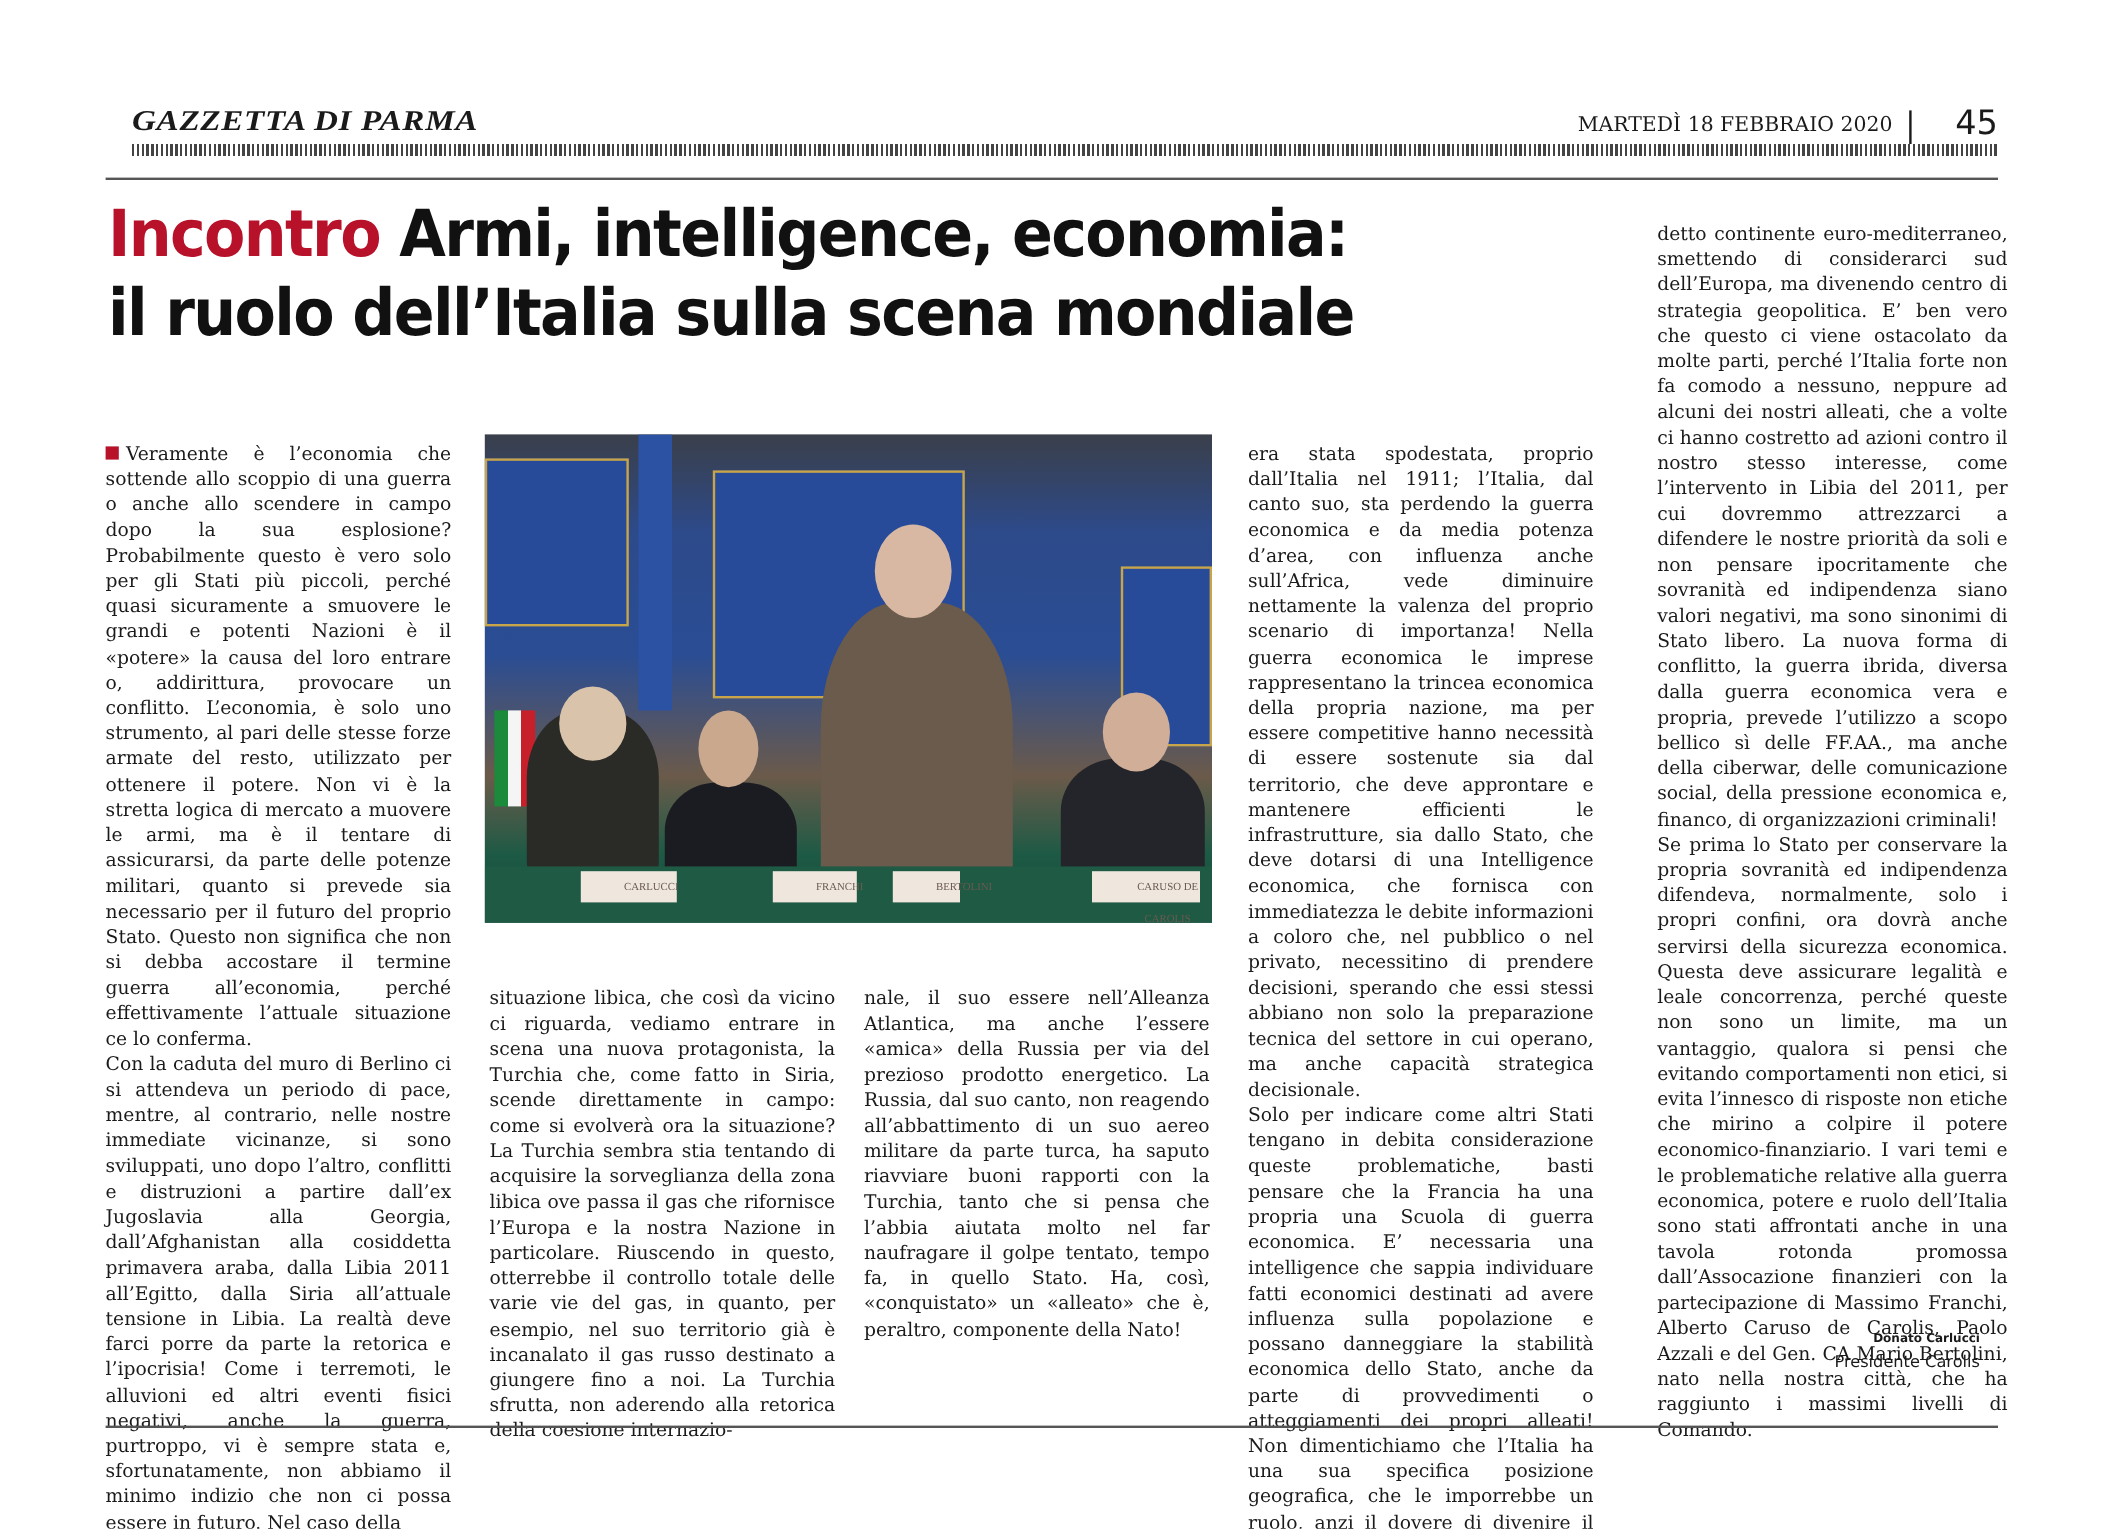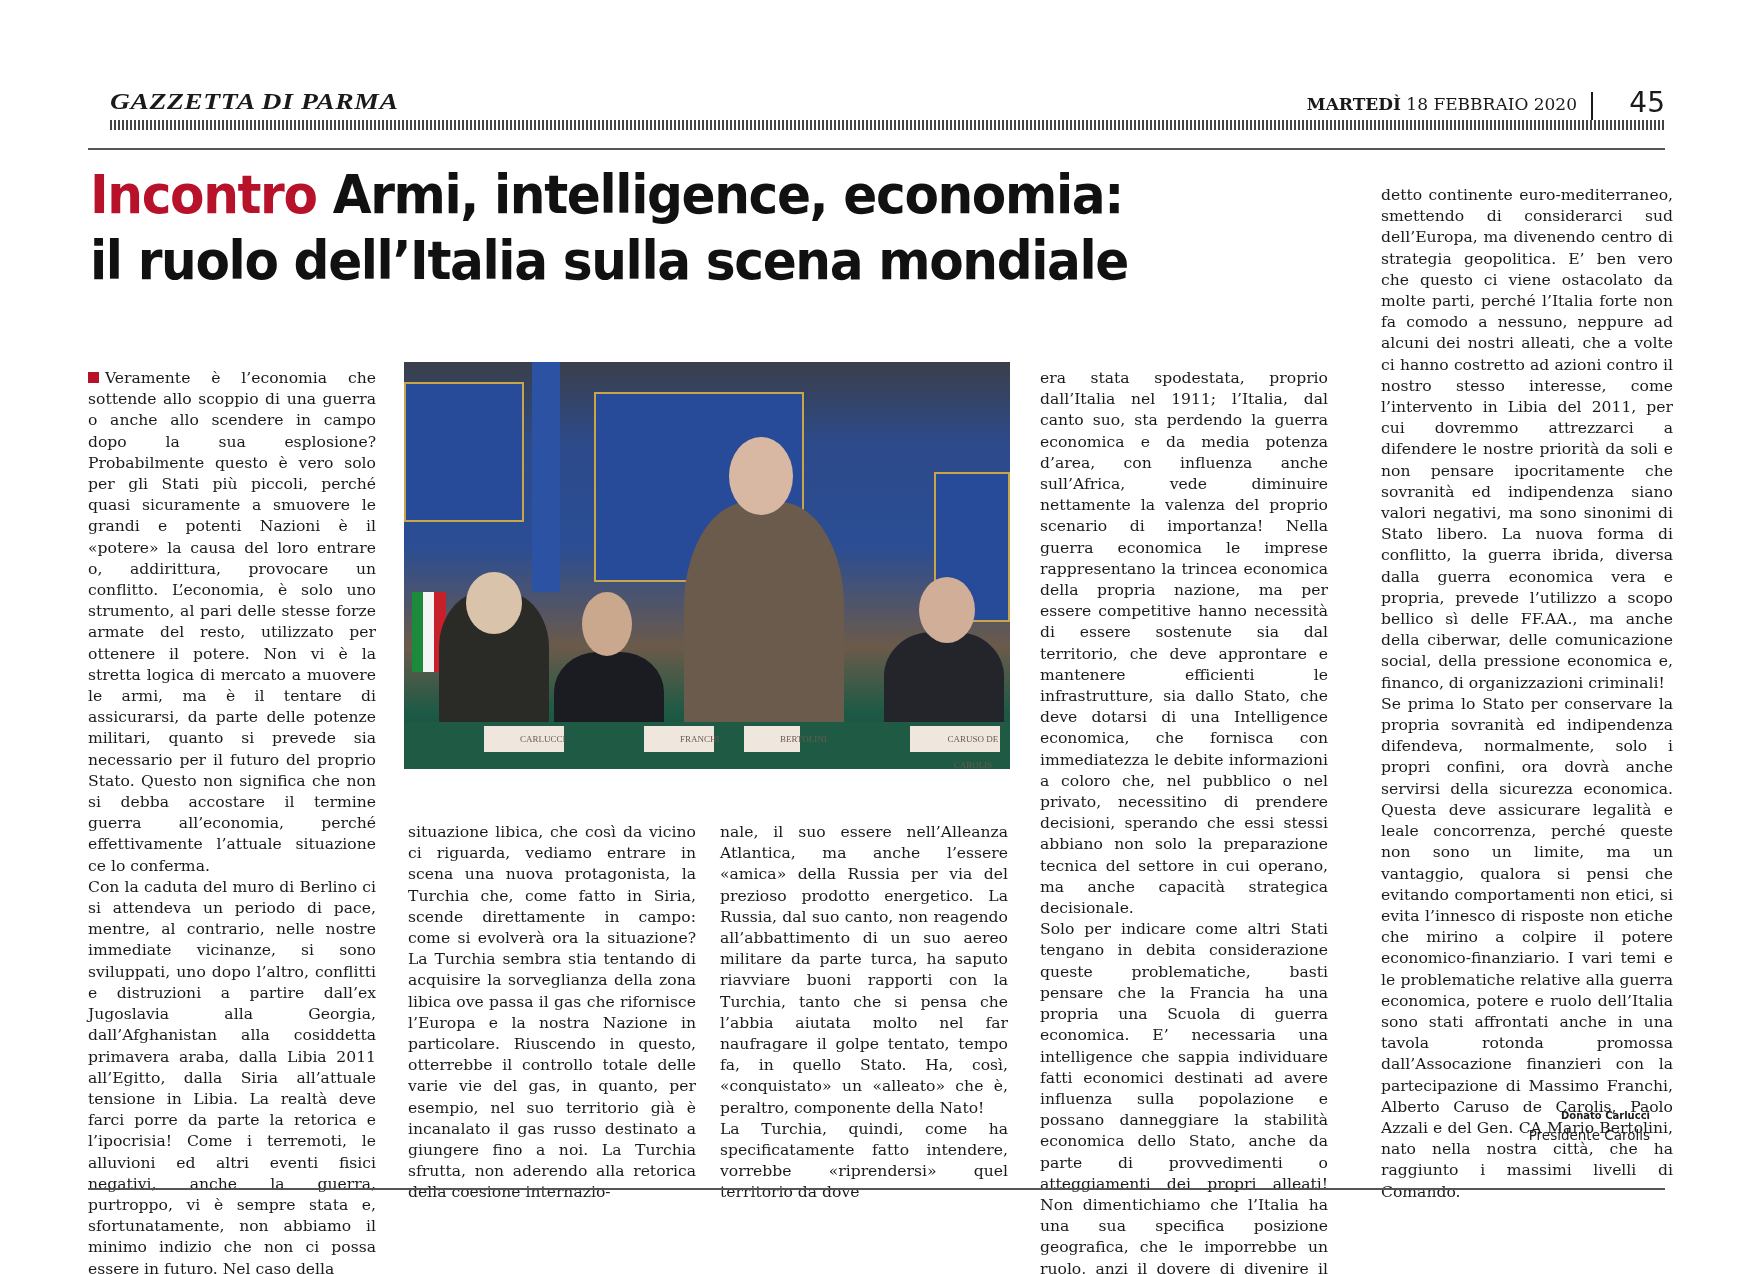--- a/index.html
+++ b/index.html
@@ -2,21 +2,21 @@
 <html><head>
 <meta charset="utf-8">
 <style>
   * { box-sizing: border-box; margin: 0; padding: 0; }
   html, body { width: 1756px; height: 1274px; background: #ffffff; overflow: hidden; }
   body { position: relative; font-family: "DejaVu Serif", serif; color: #1a1a1a; }
 
   .masthead { position: absolute; left: 110px; top: 88px; width: 1555px; height: 40px; }
   .paper-name { position: absolute; left: 0; top: 0; font-family: "Liberation Serif", serif; font-weight: bold; font-style: italic; font-size: 24px; letter-spacing: 0.5px; color: #1a1a1a; transform: scaleX(1.15); transform-origin: left; }
   .date { position: absolute; right: 88px; top: 6px; font-family: "DejaVu Serif", serif; font-weight: bold; font-size: 17px; }
-  .date .day-bold { font-weight: bold; }
+  .date .day-bold { font-weight: normal; }
   .date .rest { font-weight: normal; text-align: right; }
   .page-sep { position: absolute; right: 72px; top: 4px; width: 2px; height: 28px; background: #1a1a1a; }
   .page-num { position: absolute; right: 0; top: -2px; font-family: "DejaVu Sans", sans-serif; font-weight: normal; font-size: 28px; color: #1a1a1a; }
   .barcode { position: absolute; left: 0; top: 32px; width: 1555px; height: 10px;
     background: repeating-linear-gradient(90deg, #444 0 2px, #fff 2px 4px); }
   .top-rule { position: absolute; left: 88px; top: 148px; width: 1577px; height: 2px; background: #555; }
 
   .headline { position: absolute; left: 90px; top: 162px; width: 1260px; font-family: "DejaVu Sans", sans-serif; font-weight: bold; font-size: 54px; line-height: 66px; letter-spacing: -1.5px; color: #111; transform: scaleX(0.93); transform-origin: left; }
   .headline .kicker { color: #b8122b; }
 
@@ -104,21 +104,20 @@
   <p><span class="bullet"></span><span>Veramente è l’economia che sottende allo scoppio di una guerra o anche allo scendere in campo dopo la sua esplosione? Probabilmente questo è vero solo per gli Stati più piccoli, perché quasi sicuramente a smuovere le grandi e potenti Nazioni è il «potere» la causa del loro entrare o, addirittura, provocare un conflitto. L’economia, è solo uno strumento, al pari delle stesse forze armate del resto, utilizzato per ottenere il potere. Non vi è la stretta logica di mercato a muovere le armi, ma è il tentare di assicurarsi, da parte delle potenze militari, quanto si prevede sia necessario per il futuro del proprio Stato. Questo non significa che non si debba accostare il termine guerra all’economia, perché effettivamente l’attuale situazione ce lo conferma.</span></p>
   <p>Con la caduta del muro di Berlino ci si attendeva un periodo di pace, mentre, al contrario, nelle nostre immediate vicinanze, si sono sviluppati, uno dopo l’altro, conflitti e distruzioni a partire dall’ex Jugoslavia alla Georgia, dall’Afghanistan alla cosiddetta primavera araba, dalla Libia 2011 all’Egitto, dalla Siria all’attuale tensione in Libia. La realtà deve farci porre da parte la retorica e l’ipocrisia! Come i terremoti, le alluvioni ed altri eventi fisici negativi, anche la guerra, purtroppo, vi è sempre stata e, sfortunatamente, non abbiamo il minimo indizio che non ci possa essere in futuro. Nel caso della</p>
 </div>
 
 <div class="col col2">
   <p>situazione libica, che così da vicino ci riguarda, vediamo entrare in scena una nuova protagonista, la Turchia che, come fatto in Siria, scende direttamente in campo: come si evolverà ora la situazione? La Turchia sembra stia tentando di acquisire la sorveglianza della zona libica ove passa il gas che rifornisce l’Europa e la nostra Nazione in particolare. Riuscendo in questo, otterrebbe il controllo totale delle varie vie del gas, in quanto, per esempio, nel suo territorio già è incanalato il gas russo destinato a giungere fino a noi. La Turchia sfrutta, non aderendo alla retorica della coesione internazio-</p>
 </div>
 
 <div class="col col3">
   <p>nale, il suo essere nell’Alleanza Atlantica, ma anche l’essere «amica» della Russia per via del prezioso prodotto energetico. La Russia, dal suo canto, non reagendo all’abbattimento di un suo aereo militare da parte turca, ha saputo riavviare buoni rapporti con la Turchia, tanto che si pensa che l’abbia aiutata molto nel far naufragare il golpe tentato, tempo fa, in quello Stato. Ha, così, «conquistato» un «alleato» che è, peraltro, componente della Nato!</p>
-  <p>La Turchia, quindi, come ha specificatamente fatto intendere, vorrebbe «riprendersi» quel territorio da dove</p>
 </div>
 
 <div class="col col4">
   <p>era stata spodestata, proprio dall’Italia nel 1911; l’Italia, dal canto suo, sta perdendo la guerra economica e da media potenza d’area, con influenza anche sull’Africa, vede diminuire nettamente la valenza del proprio scenario di importanza! Nella guerra economica le imprese rappresentano la trincea economica della propria nazione, ma per essere competitive hanno necessità di essere sostenute sia dal territorio, che deve approntare e mantenere efficienti le infrastrutture, sia dallo Stato, che deve dotarsi di una Intelligence economica, che fornisca con immediatezza le debite informazioni a coloro che, nel pubblico o nel privato, necessitino di prendere decisioni, sperando che essi stessi abbiano non solo la preparazione tecnica del settore in cui operano, ma anche capacità strategica decisionale.</p>
   <p>Solo per indicare come altri Stati tengano in debita considerazione queste problematiche, basti pensare che la Francia ha una propria una Scuola di guerra economica. E’ necessaria una intelligence che sappia individuare fatti economici destinati ad avere influenza sulla popolazione e possano danneggiare la stabilità economica dello Stato, anche da parte di provvedimenti o atteggiamenti dei propri alleati! Non dimentichiamo che l’Italia ha una sua specifica posizione geografica, che le imporrebbe un ruolo, anzi il dovere di divenire il centro del cosid-</p>
 </div>
 
 <div class="col col5">
   <p>detto continente euro-mediterraneo, smettendo di considerarci sud dell’Europa, ma divenendo centro di strategia geopolitica. E’ ben vero che questo ci viene ostacolato da molte parti, perché l’Italia forte non fa comodo a nessuno, neppure ad alcuni dei nostri alleati, che a volte ci hanno costretto ad azioni contro il nostro stesso interesse, come l’intervento in Libia del 2011, per cui dovremmo attrezzarci a difendere le nostre priorità da soli e non pensare ipocritamente che sovranità ed indipendenza siano valori negativi, ma sono sinonimi di Stato libero. La nuova forma di conflitto, la guerra ibrida, diversa dalla guerra economica vera e propria, prevede l’utilizzo a scopo bellico sì delle FF.AA., ma anche della ciberwar, delle comunicazione social, della pressione economica e, financo, di organizzazioni criminali!</p>
   <p>Se prima lo Stato per conservare la propria sovranità ed indipendenza difendeva, normalmente, solo i propri confini, ora dovrà anche servirsi della sicurezza economica. Questa deve assicurare legalità e leale concorrenza, perché queste non sono un limite, ma un vantaggio, qualora si pensi che evitando comportamenti non etici, si evita l’innesco di risposte non etiche che mirino a colpire il potere economico-finanziario. I vari temi e le problematiche relative alla guerra economica, potere e ruolo dell’Italia sono stati affrontati anche in una tavola rotonda promossa dall’Assocazione finanzieri con la partecipazione di Massimo Franchi, Alberto Caruso de Carolis, Paolo Azzali e del Gen. CA Mario Bertolini, nato nella nostra città, che ha raggiunto i massimi livelli di Comando.</p>

